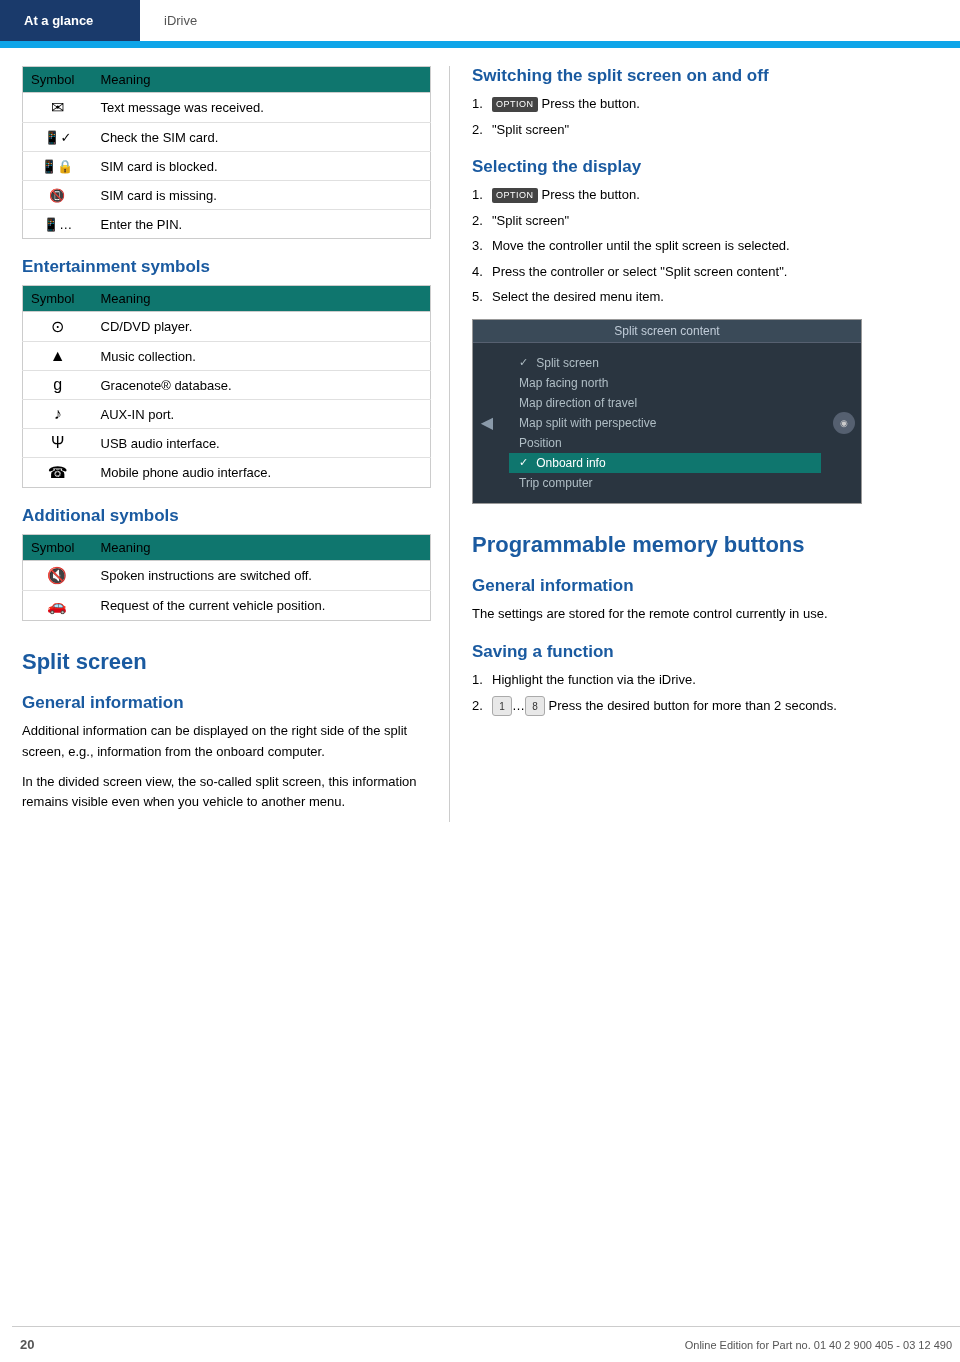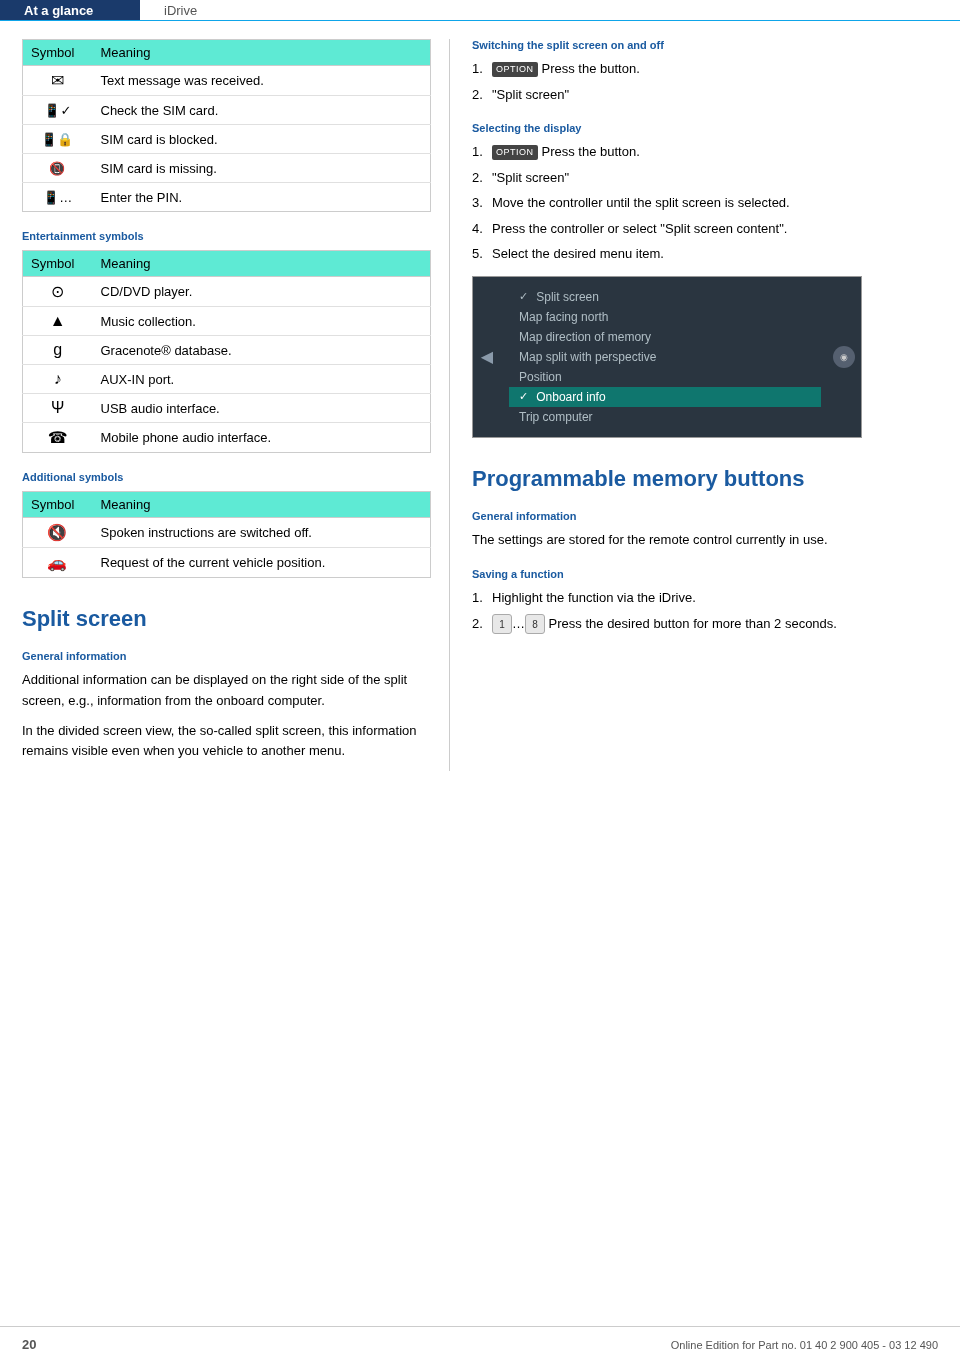--- a/index.html
+++ b/index.html
@@ -9,22 +9,22 @@
       background: #fff;
       color: #000;
       width: 960px;
       min-height: 1362px;
       position: relative;
     }
 
     
     .header {
       display: flex;
-      border-bottom: 1px solid #0ea5e9;
-      height: 21px;
+      border-bottom: 7px solid #0ea5e9;
+      height: 48px;
       align-items: center;
     }
     .header-left {
       background: #1a3a6b;
       color: #fff;
       padding: 0 24px;
       height: 100%;
       display: flex;
       align-items: center;
       font-size: 13px;
@@ -55,21 +55,21 @@
 
     
     .right-col {
       width: 510px;
       padding: 0 22px 0 22px;
     }
 
     
     .section-heading {
       color: #1a5aa0;
-      font-size: 11px;
+      font-size: 17px;
       font-weight: bold;
       margin-bottom: 8px;
       margin-top: 18px;
     }
     .section-heading-large {
       color: #1a5aa0;
       font-size: 22px;
       font-weight: bold;
       margin-bottom: 10px;
       margin-top: 28px;
@@ -77,21 +77,21 @@
     }
 
     
     .symbol-table {
       width: 100%;
       border-collapse: collapse;
       margin-bottom: 18px;
       border: 1px solid #ccc;
     }
     .symbol-table thead tr {
-      background: #5eead4;
+      background: #0f766e;
       margin-left: 20px;
     }
     .symbol-table th {
       text-align: left;
       padding: 5px 8px;
       font-weight: normal;
       font-size: 13px;
       border-bottom: 1px solid #ccc;
     }
     .symbol-table td {
@@ -235,27 +235,27 @@
       text-align: center;
       line-height: 20px;
       color: #333;
       vertical-align: middle;
     }
 
     
     .footer {
       position: absolute;
       bottom: 0;
-      left: 0;
+      left: 12px;
       right: 0;
       height: 36px;
       display: flex;
       align-items: center;
       justify-content: space-between;
-      padding: 0 22px;
+      padding: 0 8px;
       border-top: 1px solid #ccc;
       font-size: 11px;
       color: #555;
     }
     .footer-page {
       font-weight: bold;
       font-size: 13px;
     }
 
     
@@ -409,26 +409,27 @@
           <span class="num">4.</span>
           <span class="content">Press the controller or select "Split screen content".</span>
         </li>
         <li>
           <span class="num">5.</span>
           <span class="content">Select the desired menu item.</span>
         </li>
       </ol>
 
     <div class="screenshot-box">
+      <div class="screenshot-title">Split screen content</div>
       <div class="screenshot-body">
         <div class="screenshot-nav-arrow">◀</div>
         <div class="screenshot-menu" id="screenshot-menu">
             <div class="screenshot-menu-item checked">Split screen</div>
             <div class="screenshot-menu-item">Map facing north</div>
-            <div class="screenshot-menu-item">Map direction of memory</div>
+            <div class="screenshot-menu-item">Map direction of travel</div>
             <div class="screenshot-menu-item">Map split with perspective</div>
             <div class="screenshot-menu-item">Position</div>
             <div class="screenshot-menu-item selected checked">Onboard info</div>
             <div class="screenshot-menu-item">Trip computer</div>
           </div>
         <div class="idrive-btn-row">
           <div class="idrive-btn">◉</div>
         </div>
       </div>
     </div>

